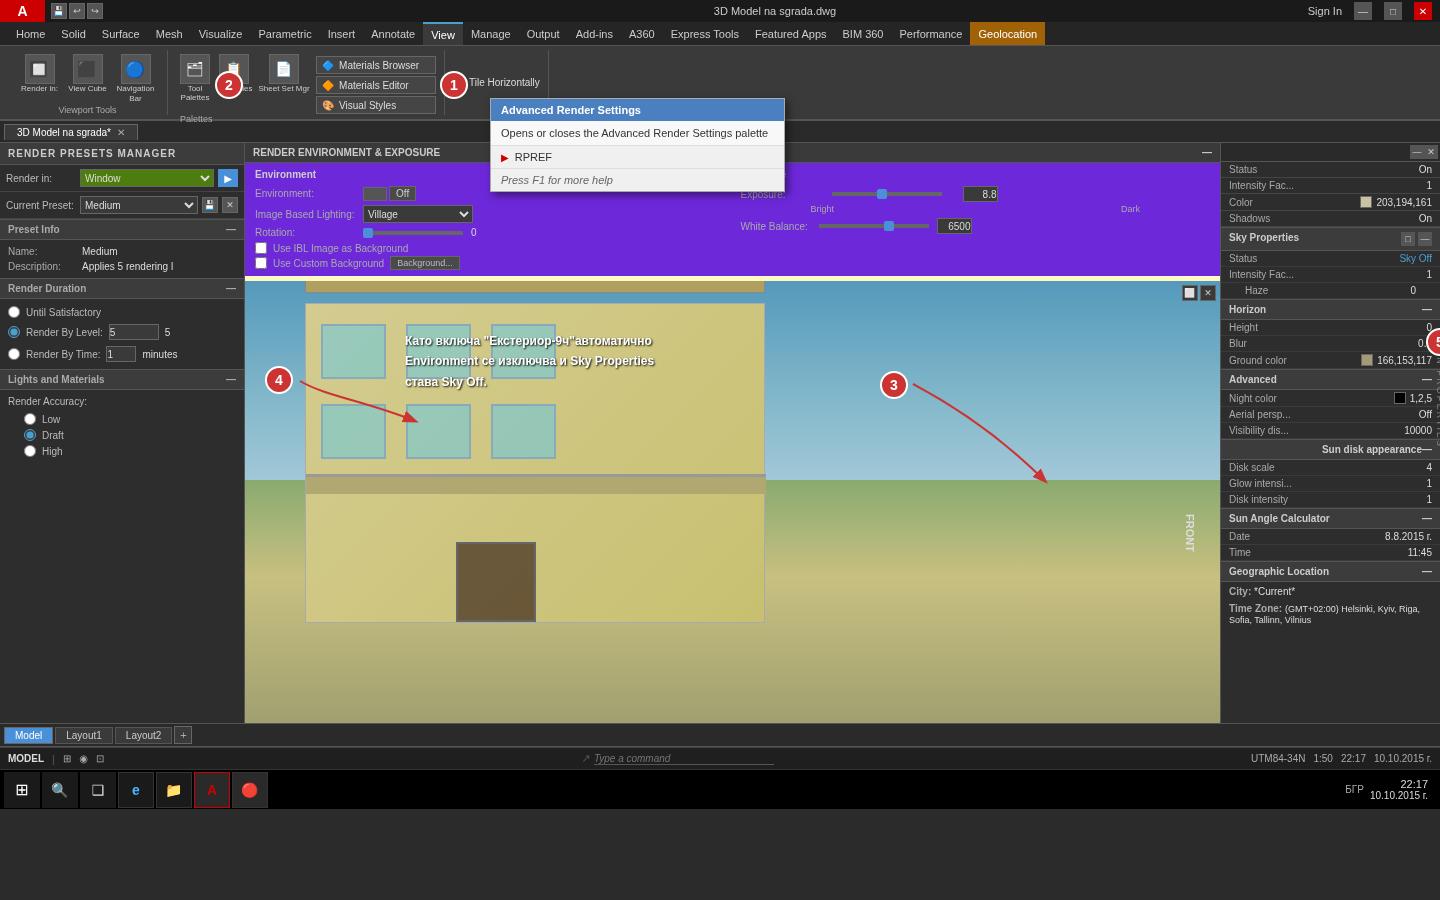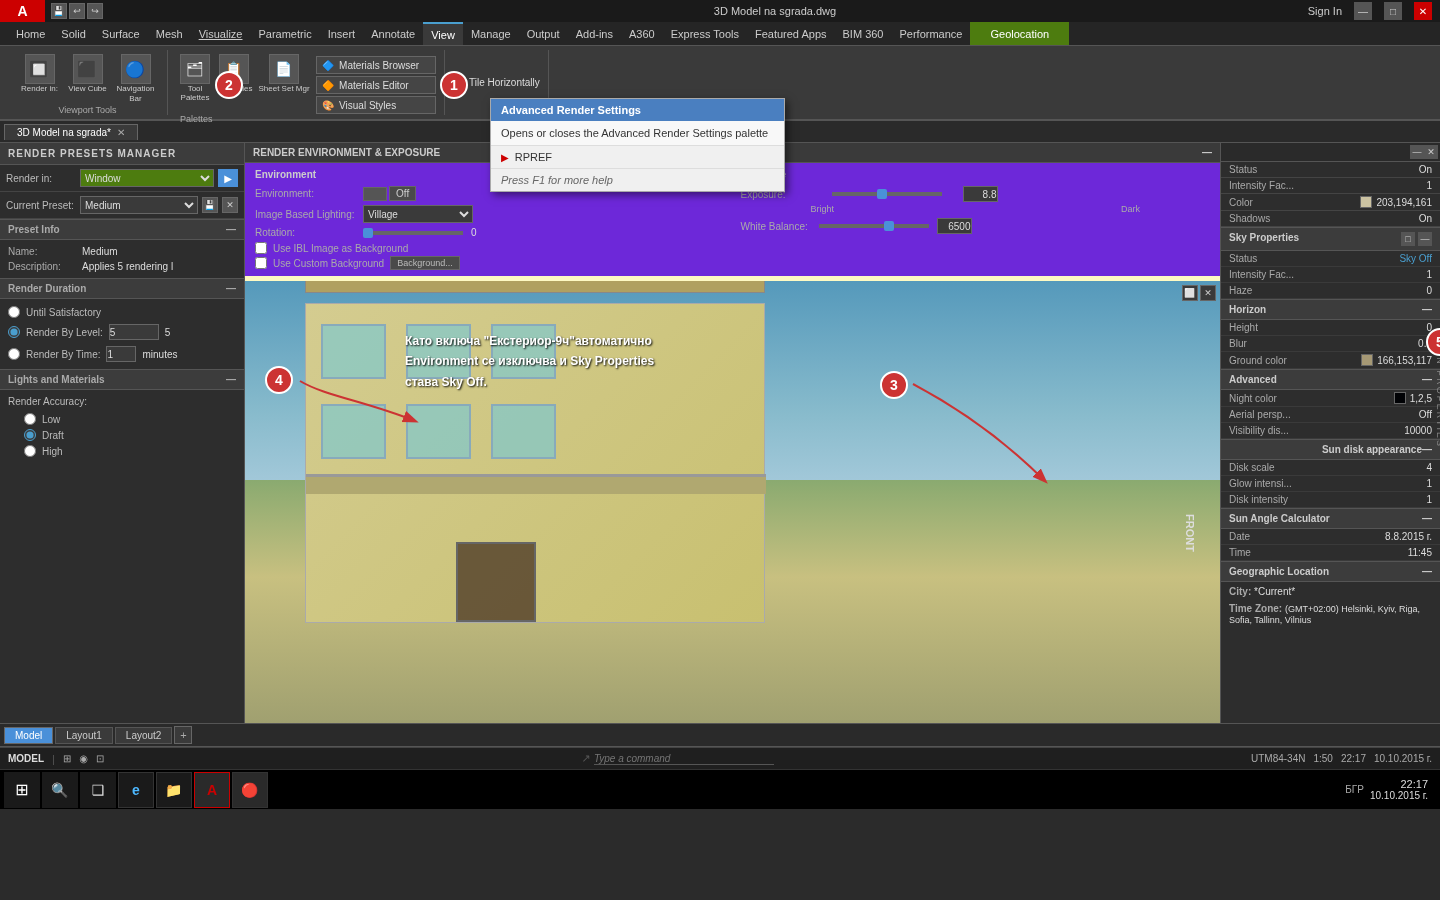--- a/index.html
+++ b/index.html
@@ -25,34 +25,34 @@
     <button style="width:18px;height:18px;background:#555;border:none;color:#ccc;font-size:10px;cursor:pointer;">□</button>
     <button style="width:18px;height:18px;background:#c00;border:none;color:#fff;font-size:10px;cursor:pointer;">✕</button>
   </div>
 </div>
 
 <div style="display:flex; background:#252525; height:24px; align-items:flex-end; padding-left:8px; border-bottom:1px solid #555;">
   <div style="padding:3px 8px;font-size:11px;color:#ccc;cursor:pointer;height:100%;display:flex;align-items:center;">Home</div>
   <div style="padding:3px 8px;font-size:11px;color:#ccc;cursor:pointer;height:100%;display:flex;align-items:center;">Solid</div>
   <div style="padding:3px 8px;font-size:11px;color:#ccc;cursor:pointer;height:100%;display:flex;align-items:center;">Surface</div>
   <div style="padding:3px 8px;font-size:11px;color:#ccc;cursor:pointer;height:100%;display:flex;align-items:center;">Mesh</div>
-  <div style="padding:3px 8px;font-size:11px;color:#ccc;cursor:pointer;height:100%;display:flex;align-items:center;text-decoration:underline;">Visualize</div>
+  <div style="padding:3px 8px;font-size:11px;color:#ccc;cursor:pointer;height:100%;display:flex;align-items:center;">Visualize</div>
   <div style="padding:3px 8px;font-size:11px;color:#ccc;cursor:pointer;height:100%;display:flex;align-items:center;">Parametric</div>
   <div style="padding:3px 8px;font-size:11px;color:#ccc;cursor:pointer;height:100%;display:flex;align-items:center;">Insert</div>
   <div style="padding:3px 8px;font-size:11px;color:#ccc;cursor:pointer;height:100%;display:flex;align-items:center;">Annotate</div>
   <div style="padding:3px 8px;font-size:11px;color:#fff;cursor:pointer;height:100%;display:flex;align-items:center;background:#3a3a3a;border-top:2px solid #4a9fcf;">View</div>
   <div style="padding:3px 8px;font-size:11px;color:#ccc;cursor:pointer;height:100%;display:flex;align-items:center;">Manage</div>
   <div style="padding:3px 8px;font-size:11px;color:#ccc;cursor:pointer;height:100%;display:flex;align-items:center;">Output</div>
   <div style="padding:3px 8px;font-size:11px;color:#ccc;cursor:pointer;height:100%;display:flex;align-items:center;">Add-ins</div>
   <div style="padding:3px 8px;font-size:11px;color:#ccc;cursor:pointer;height:100%;display:flex;align-items:center;">A360</div>
   <div style="padding:3px 8px;font-size:11px;color:#ccc;cursor:pointer;height:100%;display:flex;align-items:center;">Express Tools</div>
   <div style="padding:3px 8px;font-size:11px;color:#ccc;cursor:pointer;height:100%;display:flex;align-items:center;">Featured Apps</div>
   <div style="padding:3px 8px;font-size:11px;color:#ccc;cursor:pointer;height:100%;display:flex;align-items:center;">BIM 360</div>
   <div style="padding:3px 8px;font-size:11px;color:#ccc;cursor:pointer;height:100%;display:flex;align-items:center;">Performance</div>
-  <div style="padding:3px 20px;font-size:11px;color:#fff;cursor:pointer;height:100%;display:flex;align-items:center;background:#4d7c0f;">Geolocation</div>
+  <div style="padding:3px 8px;font-size:11px;color:#fff;cursor:pointer;height:100%;display:flex;align-items:center;background:#a16207;">Geolocation</div>
 </div>
 
 <div style="display:flex; height:75px; background:#3a3a3a; padding:4px 8px; gap:4px; align-items:stretch; border-bottom:2px solid #555; position:relative;">
 
   <div style="display:flex; flex-direction:column; align-items:center; padding:0 8px; border-right:1px solid #555; min-width:160px; justify-content:space-between;">
     <div style="display:flex; gap:4px; align-items:flex-start; padding-top:4px;">
       <div style="display:flex;flex-direction:column;align-items:center;cursor:pointer;width:44px;">
         <div style="width:30px;height:30px;background:#555;border:1px solid #666;display:flex;align-items:center;justify-content:center;font-size:16px;">🔲</div>
         <span style="font-size:8px;color:#ccc;text-align:center;line-height:1.2;">Render in:</span>
       </div>
@@ -372,21 +372,21 @@
         </div>
       </div>
       <div style="padding:2px 8px;display:flex;justify-content:space-between;border-bottom:1px solid #3a3a3a;">
         <span style="color:#aaa;font-size:10px;">Status</span>
         <span style="color:#4a9fcf;font-size:10px;">Sky Off</span>
       </div>
       <div style="padding:2px 8px;display:flex;justify-content:space-between;border-bottom:1px solid #3a3a3a;">
         <span style="color:#aaa;font-size:10px;">Intensity Fac...</span>
         <span style="color:#ddd;font-size:10px;">1</span>
       </div>
-      <div style="padding:2px 8px;display:flex;justify-content:space-between;border-bottom:1px solid #3a3a3a;align-items:flex-end;">
+      <div style="padding:2px 24px;display:flex;justify-content:space-between;border-bottom:1px solid #3a3a3a;align-items:flex-end;">
         <span style="color:#aaa;font-size:10px;">Haze</span>
         <span style="color:#ddd;font-size:10px;">0</span>
       </div>
     </div>
 
     <div>
       <div style="background:#3c3c3c;padding:4px 8px;font-size:10px;color:#ccc;font-weight:bold;cursor:pointer;display:flex;justify-content:space-between;border-top:1px solid #555;border-bottom:1px solid #555;">
         <span>Horizon</span>
         <span>—</span>
       </div>

